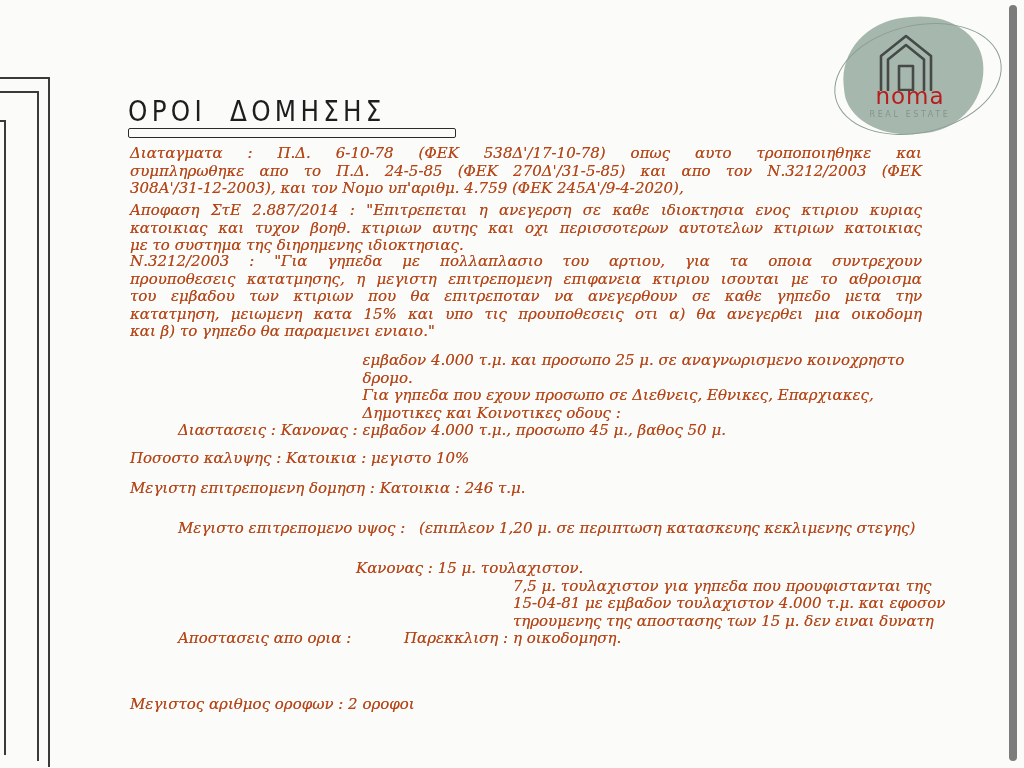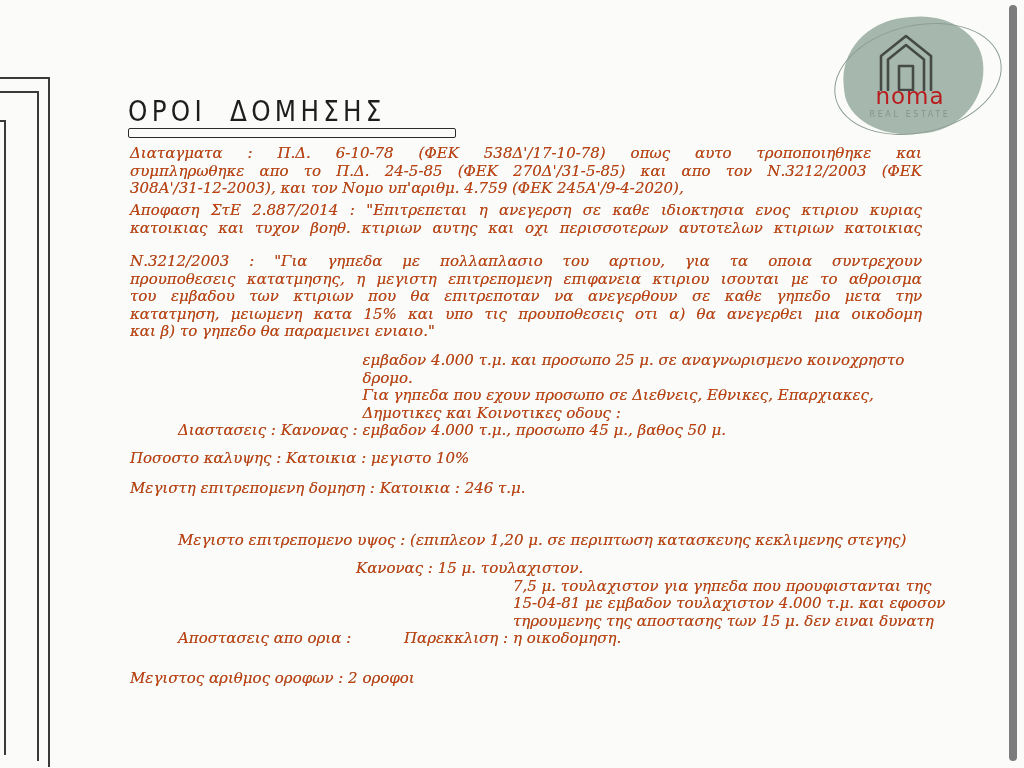--- a/index.html
+++ b/index.html
@@ -29,21 +29,21 @@
   
   .content{position:absolute;left:130px;top:0;width:792px;}
   .txt{
     font-family:"DejaVu Serif", serif;font-style:italic;
     font-size:15px;line-height:17.5px;color:#c2410c;
     text-shadow:0 0 0.6px rgba(40,40,40,0.5);
   }
   .block{position:absolute;width:792px;}
   .b1{top:145px;} .b2{top:202px;} .b3{top:253px;}
   .b4{top:352px;} .b5{top:450px;} .b6{top:480px;}
-  .b7{top:532px;} .b8{top:560px;} .b9{top:670px;}
+  .b7{top:520px;gap:9px;} .b8{top:560px;} .b9{top:696px;}
   .jline{text-align:justify;text-align-last:justify;}
   .jline.last{text-align-last:left;}
   .row{display:flex;align-items:flex-end;margin-left:48px;}
   .row .lbl{white-space:pre;flex:0 0 auto;}
   .row .cont{flex:1 1 auto;min-width:0;}
   
   .logo{position:absolute;left:835px;top:12px;width:170px;height:130px;}
   .logo-blob{
     position:absolute;left:8px;top:5px;width:141px;height:117px;
     background:#a6b7ae;
@@ -88,20 +88,21 @@
 
     <div class="block b1 txt">
       <div class="jline">Διαταγματα : Π.Δ. 6-10-78 (ΦΕΚ 538Δ'/17-10-78) οπως αυτο τροποποιηθηκε και</div>
       <div class="jline">συμπληρωθηκε απο το Π.Δ. 24-5-85 (ΦΕΚ 270Δ'/31-5-85) και απο τον Ν.3212/2003 (ΦΕΚ</div>
       <div class="jline last">308Α'/31-12-2003), και τον Νομο υπ'αριθμ. 4.759 (ΦΕΚ 245Α'/9-4-2020),</div>
     </div>
 
     <div class="block b2 txt">
       <div class="jline">Αποφαση ΣτΕ 2.887/2014 : "Επιτρεπεται η ανεγερση σε καθε ιδιοκτησια ενος κτιριου κυριας</div>
       <div class="jline">κατοικιας και τυχον βοηθ. κτιριων αυτης και οχι περισσοτερων αυτοτελων κτιριων κατοικιας</div>
+      <div class="jline last">με το συστημα της διηρημενης ιδιοκτησιας.</div>
     </div>
 
     <div class="block b3 txt">
       <div class="jline">Ν.3212/2003 : "Για γηπεδα με πολλαπλασιο του αρτιου, για τα οποια συντρεχουν</div>
       <div class="jline">προυποθεσεις κατατμησης, η μεγιστη επιτρεπομενη επιφανεια κτιριου ισουται με το αθροισμα</div>
       <div class="jline">του εμβαδου των κτιριων που θα επιτρεποταν να ανεγερθουν σε καθε γηπεδο μετα την</div>
       <div class="jline">κατατμηση, μειωμενη κατα 15% και υπο τις προυποθεσεις οτι α) θα ανεγερθει μια οικοδομη</div>
       <div class="jline last">και β) το γηπεδο θα παραμεινει ενιαιο."</div>
     </div>
 

